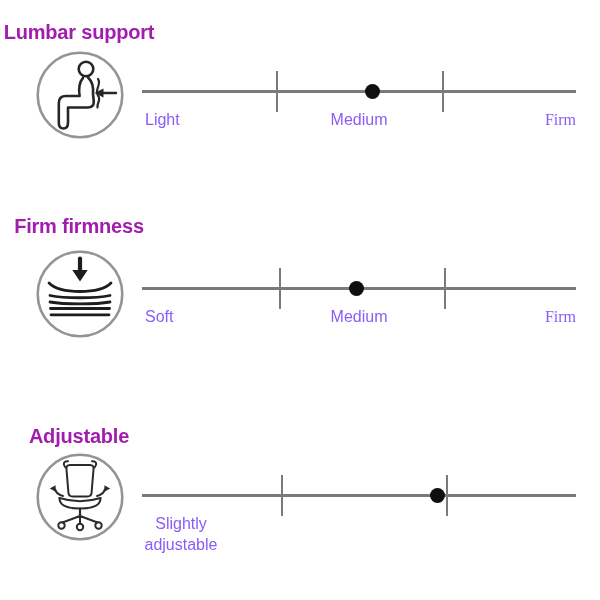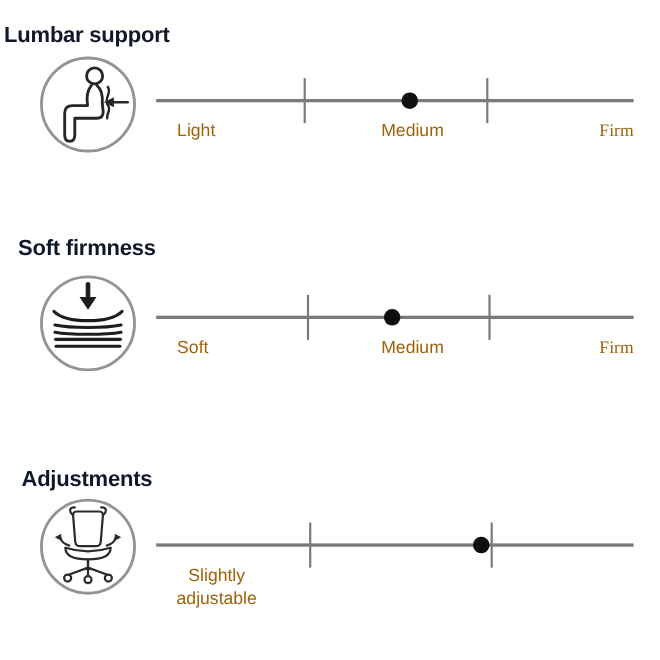--- a/index.html
+++ b/index.html
@@ -8,39 +8,39 @@
     font-family:"Liberation Sans",sans-serif;overflow:hidden;
   }
   .spec{position:absolute;left:0;width:600px;height:170px;}
   .s1{top:22px}
   .s2{top:216px}
   .s3{top:426px}
 
   .title{
     position:absolute;top:0;left:0;width:158px;margin:0;
     text-align:center;font-size:20px;line-height:20px;font-weight:bold;
-    color:#0f172a;letter-spacing:-0.2px;
+    color:#a21caf;letter-spacing:-0.2px;
   }
 
   .icon-badge{position:absolute;left:35px;width:90px;height:90px;}
   .s1 .icon-badge{top:28px}
   .s2 .icon-badge{top:33px}
   .s3 .icon-badge{top:26px}
   .icon-badge svg{display:block;width:90px;height:90px;}
 
   .scale{position:absolute;left:142px;width:434px;height:90px;}
   .s1 .scale{top:68px}
   .s2 .scale{top:71px}
   .s3 .scale{top:68px}
 
   .track{position:absolute;top:0;left:0;right:0;height:2.5px;background:#7a7a7a;}
   .tick{position:absolute;top:-19px;width:2.5px;height:41px;margin-left:-1.25px;background:#7a7a7a;}
   .dot{position:absolute;top:-6.3px;width:15px;height:15px;margin-left:-7.5px;border-radius:50%;background:#0f0f0f;}
 
-  .lbl{position:absolute;top:19px;font-size:16px;line-height:21px;color:#a16207;white-space:normal;margin-left:16px;}
+  .lbl{position:absolute;top:19px;font-size:16px;line-height:21px;color:#8b5cf6;white-space:normal;}
   .lbl-left{left:3px;}
   .lbl-mid{left:50%;transform:translateX(-50%);text-align:left;white-space:nowrap;}
   .lbl-right{right:0;text-align:right;white-space:nowrap;font-family:Liberation Serif, serif;}
   .s3 .lbl-left{left:-16px;width:110px;text-align:center;white-space:normal;}
   .s3 .lbl-right{right:6px;width:110px;text-align:center;white-space:normal;}
 </style>
 </head>
 <body>
 
 <section class="spec s1">
@@ -64,21 +64,21 @@
     <div class="tick" style="left: 31.1%;"></div>
     <div class="tick" style="left: 69.4%;"></div>
     <div class="dot" style="left: 53.2%;"></div>
     <div class="lbl lbl-left">Light</div>
     <div class="lbl lbl-mid">Medium</div>
     <div class="lbl lbl-right">Firm</div>
   </div>
 </section>
 
 <section class="spec s2">
-  <h2 class="title">Soft firmness</h2>
+  <h2 class="title">Firm firmness</h2>
 
   <div class="icon-badge">
     <svg viewBox="0 0 90 90" xmlns="http://www.w3.org/2000/svg">
       <circle cx="45" cy="45" r="42.3" fill="none" stroke="#949494" stroke-width="2.6"></circle>
       <path d="M45,9.5 L45,21.5" fill="none" stroke="#1d1d1d" stroke-width="4.2" stroke-linecap="round"></path>
       <polygon points="45,32.5 37.3,21 52.7,21" fill="#1d1d1d"></polygon>
       <path d="M14,34 C21,41 36,42.5 45,42.5 C54,42.5 69,41 76,34" fill="none" stroke="#1d1d1d" stroke-width="2.8" stroke-linecap="round"></path>
       <path d="M15,46.5 C29,49.5 61,49.5 75,46.5" fill="none" stroke="#1d1d1d" stroke-width="2.8" stroke-linecap="round"></path>
       <path d="M15,53 C29,55.5 61,55.5 75,53" fill="none" stroke="#1d1d1d" stroke-width="2.8" stroke-linecap="round"></path>
       <path d="M15.5,59.5 L74.5,59.5" fill="none" stroke="#1d1d1d" stroke-width="2.8" stroke-linecap="round"></path>
@@ -91,21 +91,21 @@
     <div class="tick" style="left: 31.8%;"></div>
     <div class="tick" style="left: 69.8%;"></div>
     <div class="dot" style="left: 49.5%;"></div>
     <div class="lbl lbl-left">Soft</div>
     <div class="lbl lbl-mid">Medium</div>
     <div class="lbl lbl-right">Firm</div>
   </div>
 </section>
 
 <section class="spec s3">
-  <h2 class="title">Adjustments</h2>
+  <h2 class="title">Adjustable</h2>
 
   <div class="icon-badge">
     <svg viewBox="0 0 90 90" xmlns="http://www.w3.org/2000/svg">
       <circle cx="45" cy="45" r="42.3" fill="none" stroke="#949494" stroke-width="2.6"></circle>
 
       <path d="M31.5,17.5 Q30.8,13 35,13 L55,13 Q59.2,13 58.5,17.5 L56.6,40.5 Q56.3,44.5 52.3,44.5
                L37.7,44.5 Q33.7,44.5 33.4,40.5 Z" fill="none" stroke="#2b2b2b" stroke-width="2" stroke-linejoin="round"></path>
 
       <path d="M30.5,15.5 C27.5,12.5 28.5,8.8 33,9.2" fill="none" stroke="#2b2b2b" stroke-width="2" stroke-linecap="round"></path>
       <path d="M59.5,15.5 C62.5,12.5 61.5,8.8 57,9.2" fill="none" stroke="#2b2b2b" stroke-width="2" stroke-linecap="round"></path>

